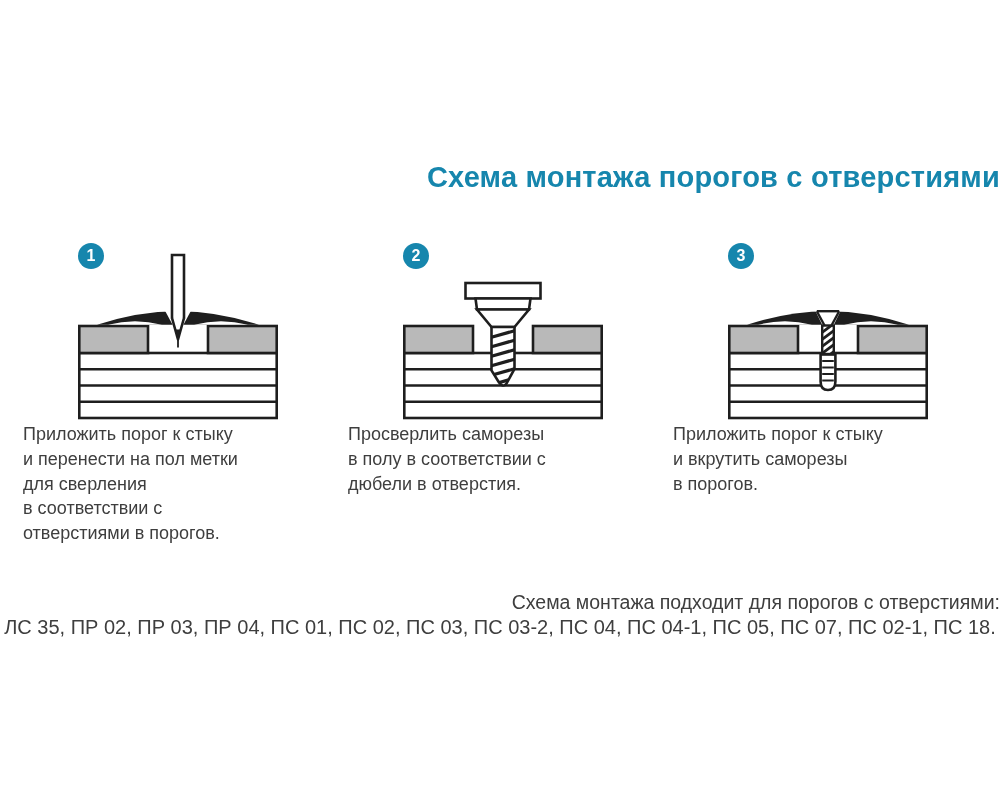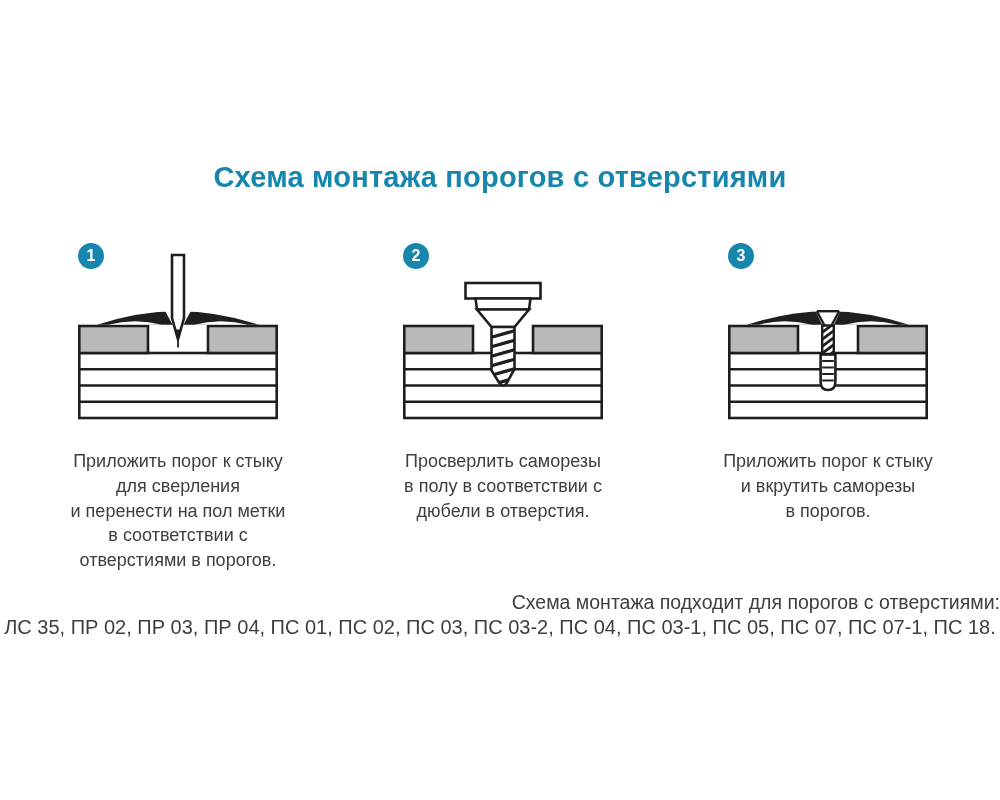--- a/index.html
+++ b/index.html
@@ -1,34 +1,34 @@
 <!DOCTYPE html>
 <html style="--accent: #1686ad; --text: #3e3e3e;"><head>
 <meta charset="utf-8">
 <style>
   html,body{margin:0;padding:0;}
   body{
     width:1000px;height:800px;position:relative;background:#ffffff;
     font-family:"Liberation Sans", sans-serif;overflow:hidden;
   }
   .title{
-    position:absolute;top:161px;left:0;right:0;text-align:center;
+    position:absolute;top:161px;left:0;right:0;text-align:right;
     font-size:29px;font-weight:700;color:var(--accent,#1686ad);letter-spacing:.2px;
   }
   .panel{position:absolute;top:240px;width:260px;height:330px;}
   .panel.p1{left:48px;} .panel.p2{left:373px;} .panel.p3{left:698px;}
   .badge{
     position:absolute;left:30px;top:3px;width:26px;height:26px;border-radius:50%;
     background:var(--accent,#1686ad);color:#fff;font-size:16px;font-weight:700;
     display:flex;align-items:center;justify-content:center;line-height:1;
   }
   .diagram{position:absolute;left:30px;top:8px;width:200px;height:172px;}
   .caption{
-    position:absolute;top:209px;left:50%;transform:translateX(-50%);
-    width:310px;text-align:center;font-size:18px;line-height:24.8px;
+    position:absolute;top:182px;left:50%;transform:translateX(-50%);
+    width:310px;text-align:left;font-size:18px;line-height:24.8px;
     color:var(--text,#3e3e3e);
   }
   .footer-line1{
     position:absolute;top:591px;left:0;right:0;text-align:right;
     font-size:19.5px;color:var(--text,#3e3e3e);
   }
   .footer-line2{
     position:absolute;top:616px;left:0;right:0;text-align:center;
     font-size:20px;color:var(--text,#3e3e3e);white-space:nowrap;
   }
@@ -57,22 +57,22 @@
     </g>
     <g>
       <path d="M94,70.5 L94,7 L106,7 L106,70.5" fill="#fff" stroke="#1e1e1e" stroke-width="2.6"></path>
       <path d="M94,70 L100,91.5 L106,70" fill="#fff" stroke="#1e1e1e" stroke-width="2.6" stroke-linejoin="round"></path>
       <path d="M97.6,81.5 L100,91.5 L102.4,81.5 Z" fill="#1e1e1e"></path>
       <line x1="100" y1="91.5" x2="100" y2="99.5" stroke="#1e1e1e" stroke-width="1.8"></line>
     </g>
   </svg>
   <div class="caption">
     <div>Приложить порог к стыку</div>
+    <div>и перенести на пол метки</div>
     <div>для сверления</div>
-    <div>и перенести на пол метки</div>
     <div>в соответствии с</div>
     <div>отверстиями в порогов.</div>
   </div>
 </div>
 
 <div class="panel p2">
   <div class="badge">2</div>
   <svg class="diagram" viewBox="0 0 200 172">
     <defs>
       <clipPath id="bitClip">
@@ -153,13 +153,13 @@
     </g>
   </svg>
   <div class="caption">
     <div>Приложить порог к стыку</div>
     <div>и вкрутить саморезы</div>
     <div>в порогов.</div>
   </div>
 </div>
 
 <div class="footer-line1">Схема монтажа подходит для порогов с отверстиями:</div>
-<div class="footer-line2">ЛС 35, ПР 02, ПР 03, ПР 04, ПС 01, ПС 02, ПС 03, ПС 03-2, ПС 04, ПС 03-1, ПС 05, ПС 07, ПС 07-1, ПС 18.</div>
+<div class="footer-line2">ЛС 35, ПР 02, ПР 03, ПР 04, ПС 01, ПС 02, ПС 03, ПС 03-2, ПС 04, ПС 04-1, ПС 05, ПС 07, ПС 02-1, ПС 18.</div>
 
 </body></html>

